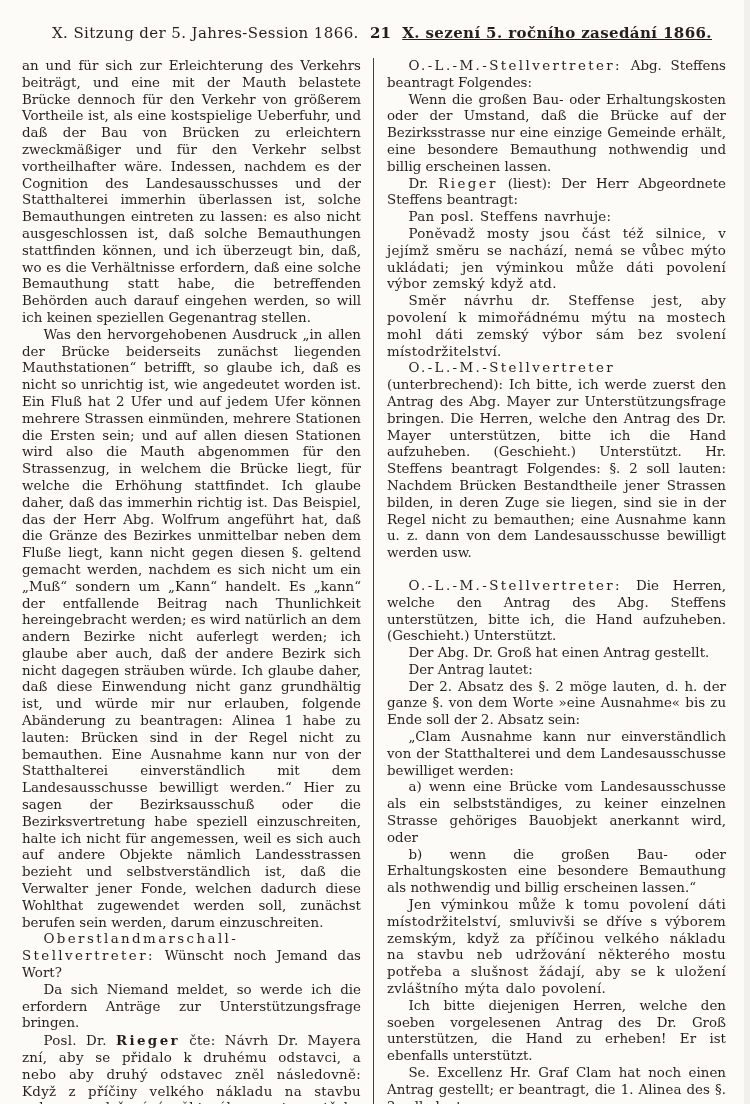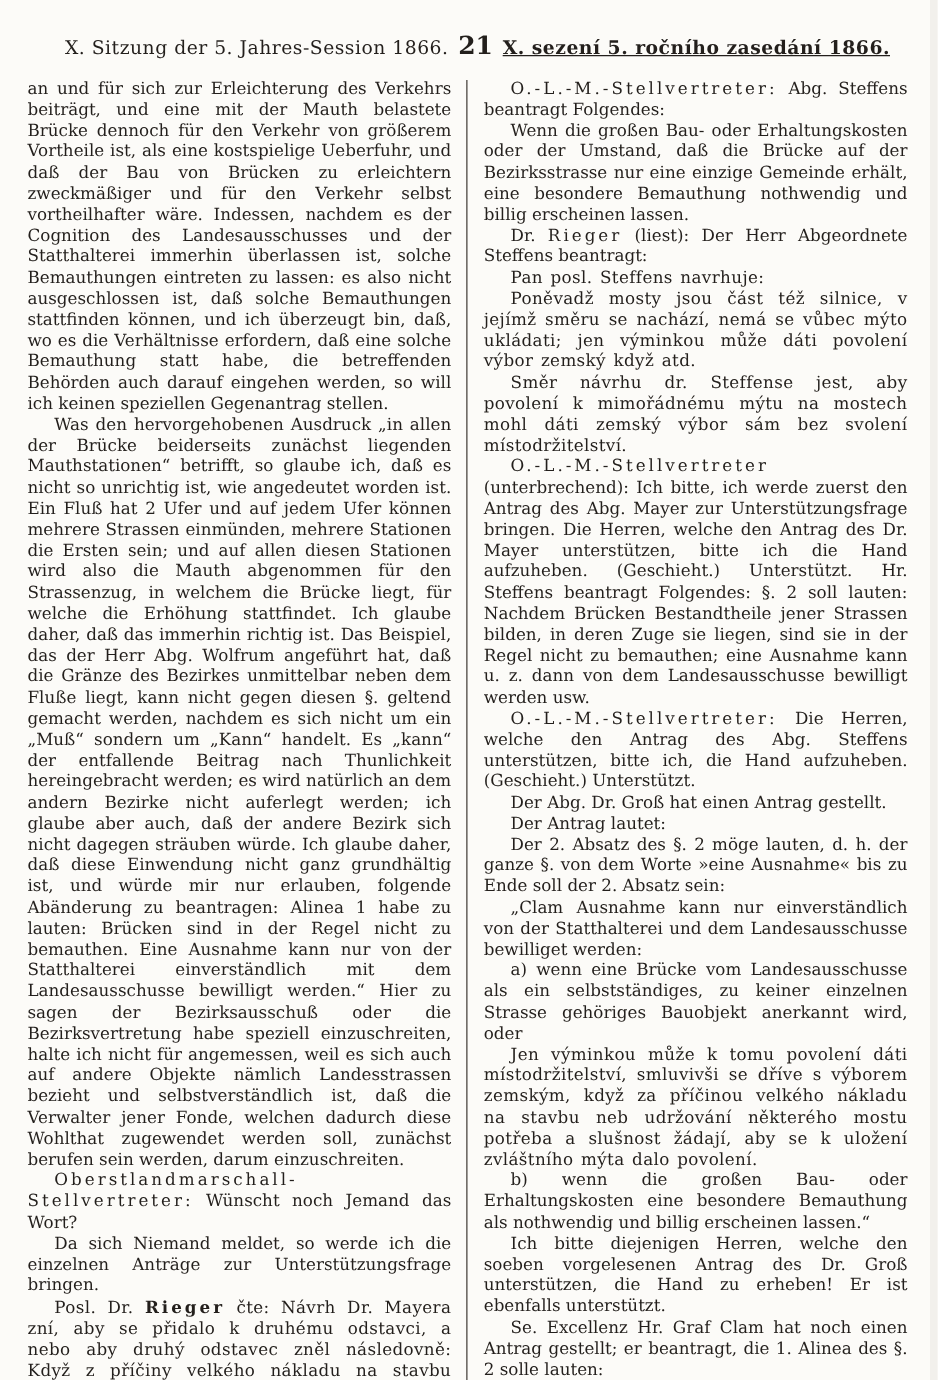--- a/index.html
+++ b/index.html
@@ -27,77 +27,77 @@
     text-align: center;
     font-size: 15px;
     letter-spacing: 0.4px;
     white-space: nowrap;
   }
   .header .h-left { font-weight: normal; }
   .header .h-right { font-weight: bold; text-decoration: underline; }
   .header .h-num {
     width: 46px;
     text-align: center;
-    font-size: 20px;
+    font-size: 15px;
     font-weight: bold;
   }
   .columns {
     display: flex;
     align-items: stretch;
   }
   .col {
     flex: 1 1 0;
     box-sizing: border-box;
     text-align: justify;
     font-size: 13.4px;
     line-height: 16.8px;
   }
   .col-left { padding-right: 12px; }
   .col-right { border-left: 1px solid #44403a; padding-left: 13px; }
   p.para {
     margin: 0;
     text-align: justify;
   }
   p.para.indent { text-indent: 1.6em; }
-  p.para.gap { }
+  p.para.gap { margin-top: 16px; }
   .r-de { }
   .r-desp { letter-spacing: 2.4px; }
   .r-cz { font-weight: normal; letter-spacing: 0.3px; word-spacing: 1.5px; }
   .r-czsp { font-weight: bold; letter-spacing: 2.4px; }
 </style>
 </head>
 <body>
 
 <div class="page">
   <div class="header">
     <div class="h-left">X. Sitzung der 5. Jahres-Session 1866.</div>
     <div class="h-num">21</div>
     <div class="h-right">X. sezení 5. ročního zasedání 1866.</div>
   </div>
   <div class="columns">
     <div class="col col-left" id="col-left">
         <p class="para"><span class="r-de">an und für sich zur Erleichterung des Verkehrs beiträgt, und eine mit der Mauth belastete Brücke dennoch für den Verkehr von größerem Vortheile ist, als eine kostspielige Ueberfuhr, und daß der Bau von Brücken zu erleichtern zweckmäßiger und für den Verkehr selbst vortheilhafter wäre. Indessen, nachdem es der Cognition des Landesausschusses und der Statthalterei immerhin überlassen ist, solche Bemauthungen eintreten zu lassen: es also nicht ausgeschlossen ist, daß solche Bemauthungen stattfinden können, und ich überzeugt bin, daß, wo es die Verhältnisse erfordern, daß eine solche Bemauthung statt habe, die betreffenden Behörden auch darauf eingehen werden, so will ich keinen speziellen Gegenantrag stellen.</span></p>
         <p class="para indent"><span class="r-de">Was den hervorgehobenen Ausdruck „in allen der Brücke beiderseits zunächst liegenden Mauthstationen“ betrifft, so glaube ich, daß es nicht so unrichtig ist, wie angedeutet worden ist. Ein Fluß hat 2 Ufer und auf jedem Ufer können mehrere Strassen einmünden, mehrere Stationen die Ersten sein; und auf allen diesen Stationen wird also die Mauth abgenommen für den Strassenzug, in welchem die Brücke liegt, für welche die Erhöhung stattfindet. Ich glaube daher, daß das immerhin richtig ist. Das Beispiel, das der Herr Abg. Wolfrum angeführt hat, daß die Gränze des Bezirkes unmittelbar neben dem Fluße liegt, kann nicht gegen diesen §. geltend gemacht werden, nachdem es sich nicht um ein „Muß“ sondern um „Kann“ handelt. Es „kann“ der entfallende Beitrag nach Thunlichkeit hereingebracht werden; es wird natürlich an dem andern Bezirke nicht auferlegt werden; ich glaube aber auch, daß der andere Bezirk sich nicht dagegen sträuben würde. Ich glaube daher, daß diese Einwendung nicht ganz grundhältig ist, und würde mir nur erlauben, folgende Abänderung zu beantragen: Alinea 1 habe zu lauten: Brücken sind in der Regel nicht zu bemauthen. Eine Ausnahme kann nur von der Statthalterei einverständlich mit dem Landesausschusse bewilligt werden.“ Hier zu sagen der Bezirksausschuß oder die Bezirksvertretung habe speziell einzuschreiten, halte ich nicht für angemessen, weil es sich auch auf andere Objekte nämlich Landesstrassen bezieht und selbstverständlich ist, daß die Verwalter jener Fonde, welchen dadurch diese Wohlthat zugewendet werden soll, zunächst berufen sein werden, darum einzuschreiten.</span></p>
         <p class="para indent"><span class="r-desp">Oberstlandmarschall-Stellvertreter:</span><span class="r-de"> Wünscht noch Jemand das Wort?</span></p>
-        <p class="para indent"><span class="r-de">Da sich Niemand meldet, so werde ich die einzelnen Anträge zur Unterstützungsfrage bringen.</span></p>
+        <p class="para indent"><span class="r-de">Da sich Niemand meldet, so werde ich die erfordern Anträge zur Unterstützungsfrage bringen.</span></p>
         <p class="para indent"><span class="r-cz">Posl. Dr. </span><span class="r-czsp">Rieger</span><span class="r-cz"> čte: Návrh Dr. Mayera zní, aby se přidalo k druhému odstavci, a nebo aby druhý odstavec zněl následovně: Když z příčiny velkého nákladu na stavbu nebo na udržování některého mostu potřeba nebo slušnost neb ta okolnost, že jen jedna obec vydržuje most na okresní silnici, toho žádá, aby se k uložení zvláštního mýta dalo povolení.</span></p>
       </div>
     <div class="col col-right" id="col-right">
         <p class="para indent"><span class="r-desp">O.-L.-M.-Stellvertreter:</span><span class="r-de"> Abg. Steffens beantragt Folgendes:</span></p>
         <p class="para indent"><span class="r-de">Wenn die großen Bau- oder Erhaltungskosten oder der Umstand, daß die Brücke auf der Bezirksstrasse nur eine einzige Gemeinde erhält, eine besondere Bemauthung nothwendig und billig erscheinen lassen.</span></p>
         <p class="para indent"><span class="r-de">Dr. </span><span class="r-desp">Rieger</span><span class="r-de"> (liest): Der Herr Abgeordnete Steffens beantragt:</span></p>
         <p class="para indent"><span class="r-cz">Pan posl. Steffens navrhuje:</span></p>
         <p class="para indent"><span class="r-cz">Poněvadž mosty jsou část též silnice, v jejímž směru se nachází, nemá se vůbec mýto ukládati; jen výminkou může dáti povolení výbor zemský když atd.</span></p>
         <p class="para indent"><span class="r-cz">Směr návrhu dr. Steffense jest, aby povolení k mimořádnému mýtu na mostech mohl dáti zemský výbor sám bez svolení místodržitelství.</span></p>
         <p class="para indent"><span class="r-desp">O.-L.-M.-Stellvertreter</span><span class="r-de"> (unterbrechend): Ich bitte, ich werde zuerst den Antrag des Abg. Mayer zur Unterstützungsfrage bringen. Die Herren, welche den Antrag des Dr. Mayer unterstützen, bitte ich die Hand aufzuheben. (Geschieht.) Unterstützt. Hr. Steffens beantragt Folgendes: §. 2 soll lauten: Nachdem Brücken Bestandtheile jener Strassen bilden, in deren Zuge sie liegen, sind sie in der Regel nicht zu bemauthen; eine Ausnahme kann u. z. dann von dem Landesausschusse bewilligt werden usw.</span></p>
         <p class="para indent gap"><span class="r-desp">O.-L.-M.-Stellvertreter:</span><span class="r-de"> Die Herren, welche den Antrag des Abg. Steffens unterstützen, bitte ich, die Hand aufzuheben. (Geschieht.) Unterstützt.</span></p>
         <p class="para indent"><span class="r-de">Der Abg. Dr. Groß hat einen Antrag gestellt.</span></p>
         <p class="para indent"><span class="r-de">Der Antrag lautet:</span></p>
         <p class="para indent"><span class="r-de">Der 2. Absatz des §. 2 möge lauten, d. h. der ganze §. von dem Worte »eine Ausnahme« bis zu Ende soll der 2. Absatz sein:</span></p>
         <p class="para indent"><span class="r-de">„Clam Ausnahme kann nur einverständlich von der Statthalterei und dem Landesausschusse bewilliget werden:</span></p>
         <p class="para indent"><span class="r-de">a) wenn eine Brücke vom Landesausschusse als ein selbstständiges, zu keiner einzelnen Strasse gehöriges Bauobjekt anerkannt wird, oder</span></p>
+        <p class="para indent"><span class="r-de">b) wenn die großen Bau- oder Erhaltungskosten eine besondere Bemauthung als nothwendig und billig erscheinen lassen.“</span></p>
         <p class="para indent"><span class="r-cz">Jen výminkou může k tomu povolení dáti místodržitelství, smluvivši se dříve s výborem zemským, když za příčinou velkého nákladu na stavbu neb udržování některého mostu potřeba a slušnost žádají, aby se k uložení zvláštního mýta dalo povolení.</span></p>
-        <p class="para indent"><span class="r-de">b) wenn die großen Bau- oder Erhaltungskosten eine besondere Bemauthung als nothwendig und billig erscheinen lassen.“</span></p>
         <p class="para indent"><span class="r-de">Ich bitte diejenigen Herren, welche den soeben vorgelesenen Antrag des Dr. Groß unterstützen, die Hand zu erheben! Er ist ebenfalls unterstützt.</span></p>
         <p class="para indent"><span class="r-de">Se. Excellenz Hr. Graf Clam hat noch einen Antrag gestellt; er beantragt, die 1. Alinea des §. 2 solle lauten:</span></p>
       </div>
   </div>
 </div>
 
 </body></html>

